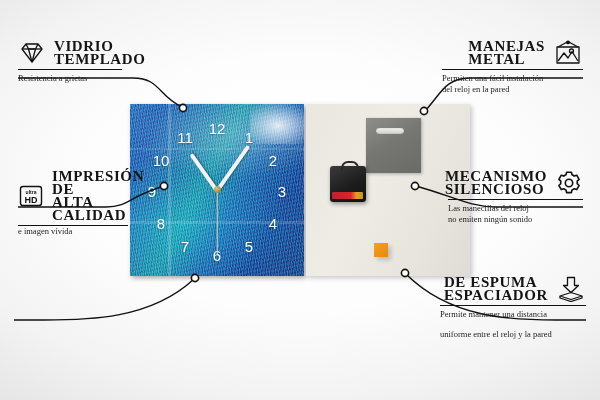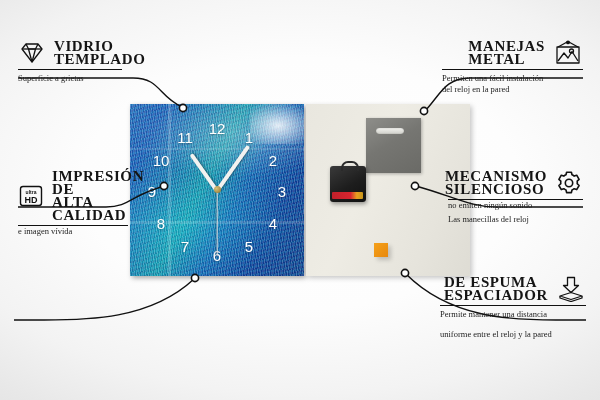--- a/index.html
+++ b/index.html
@@ -229,21 +229,21 @@
           <path d="M20,3 L17.5,8 L14,21"></path>
           <path d="M10.5,8 L17.5,8"></path>
         </g>
       </svg>
       <div>
         <div class="feat-title">VIDRIO</div>
         <div class="feat-title">TEMPLADO</div>
       </div>
     </div>
     <div class="feat-rule" style="width:104px;"></div>
-    <div class="feat-desc">Superficie a grietas</div>
+    <div class="feat-desc">Resistencia a grietas</div>
   </div>
 
   <div class="feature left" style="left:18px; top:170px; width:136px;">
     <div class="feat-head">
       <svg class="icon" width="26" height="24" viewBox="0 0 26 24">
         <rect x="2.5" y="2.5" width="21" height="19" rx="2.5" fill="none" stroke="#111" stroke-width="1.4"></rect>
         <text x="13" y="10" font-family="Liberation Sans, sans-serif" font-size="5" font-weight="700" fill="#111" text-anchor="middle">ultra</text>
         <text x="13" y="19" font-family="Liberation Sans, sans-serif" font-size="9" font-weight="700" fill="#111" text-anchor="middle">HD</text>
       </svg>
       <div>
@@ -285,22 +285,22 @@
         <div class="feat-title">SILENCIOSO</div>
       </div>
       <svg class="icon" width="28" height="26" viewBox="0 0 28 26">
         <g fill="none" stroke="#111" stroke-width="1.6" stroke-linejoin="round">
           <path d="M11.6,2.2 h4.8 l0.6,2.6 a8.6,8.6 0 0 1 2.2,1.3 l2.5,-0.9 l2.4,4.1 l-1.9,1.8 a8.6,8.6 0 0 1 0,2.6 l1.9,1.8 l-2.4,4.1 l-2.5,-0.9 a8.6,8.6 0 0 1 -2.2,1.3 l-0.6,2.6 h-4.8 l-0.6,-2.6 a8.6,8.6 0 0 1 -2.2,-1.3 l-2.5,0.9 l-2.4,-4.1 l1.9,-1.8 a8.6,8.6 0 0 1 0,-2.6 l-1.9,-1.8 l2.4,-4.1 l2.5,0.9 a8.6,8.6 0 0 1 2.2,-1.3 Z"></path>
           <circle cx="14" cy="13" r="3.7"></circle>
         </g>
       </svg>
     </div>
     <div class="feat-rule" style="width:135px; margin-left:auto;"></div>
+    <div class="feat-desc">Las manecillas del reloj</div>
     <div class="feat-desc" style="margin-top:0;">no emiten ningún sonido</div>
-    <div class="feat-desc">Las manecillas del reloj</div>
   </div>
 
   <div class="feature right" style="left:440px; top:276px; width:146px;">
     <div class="feat-head">
       <div>
         <div class="feat-title">DE ESPUMA</div>
         <div class="feat-title">ESPACIADOR</div>
       </div>
       <svg class="icon" width="30" height="26" viewBox="0 0 30 26">
         <g fill="none" stroke="#111" stroke-width="1.3" stroke-linejoin="round">

